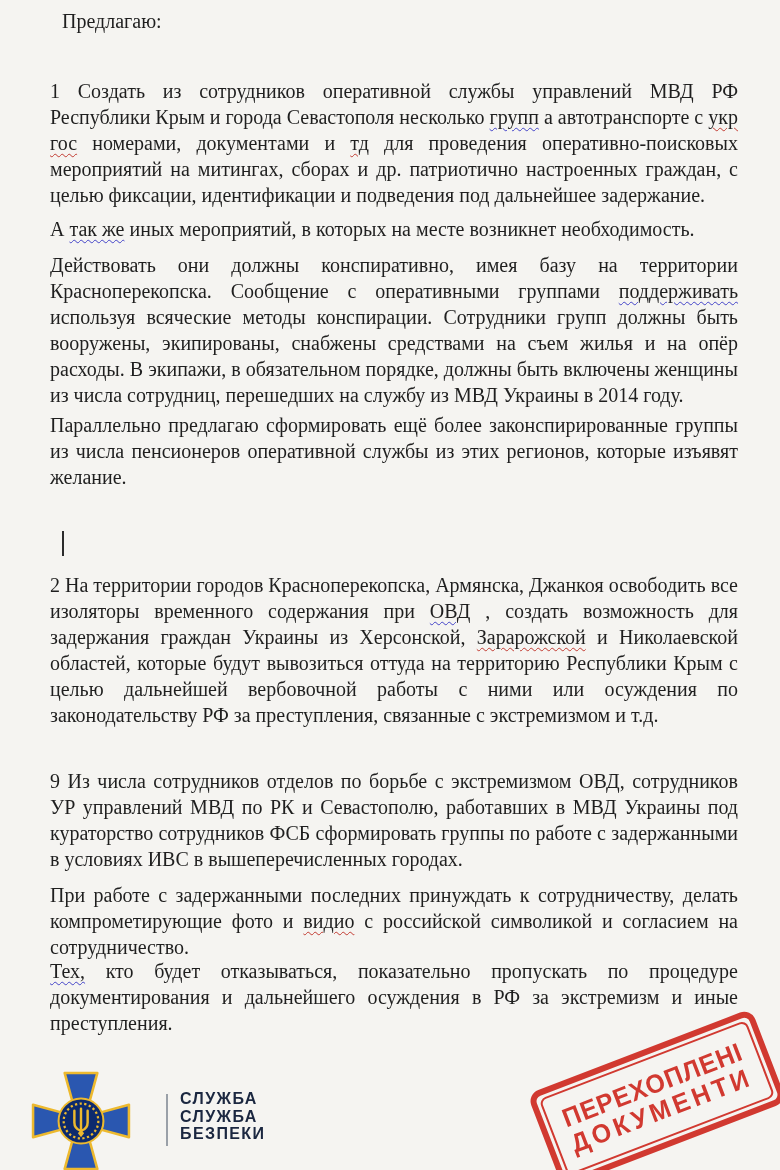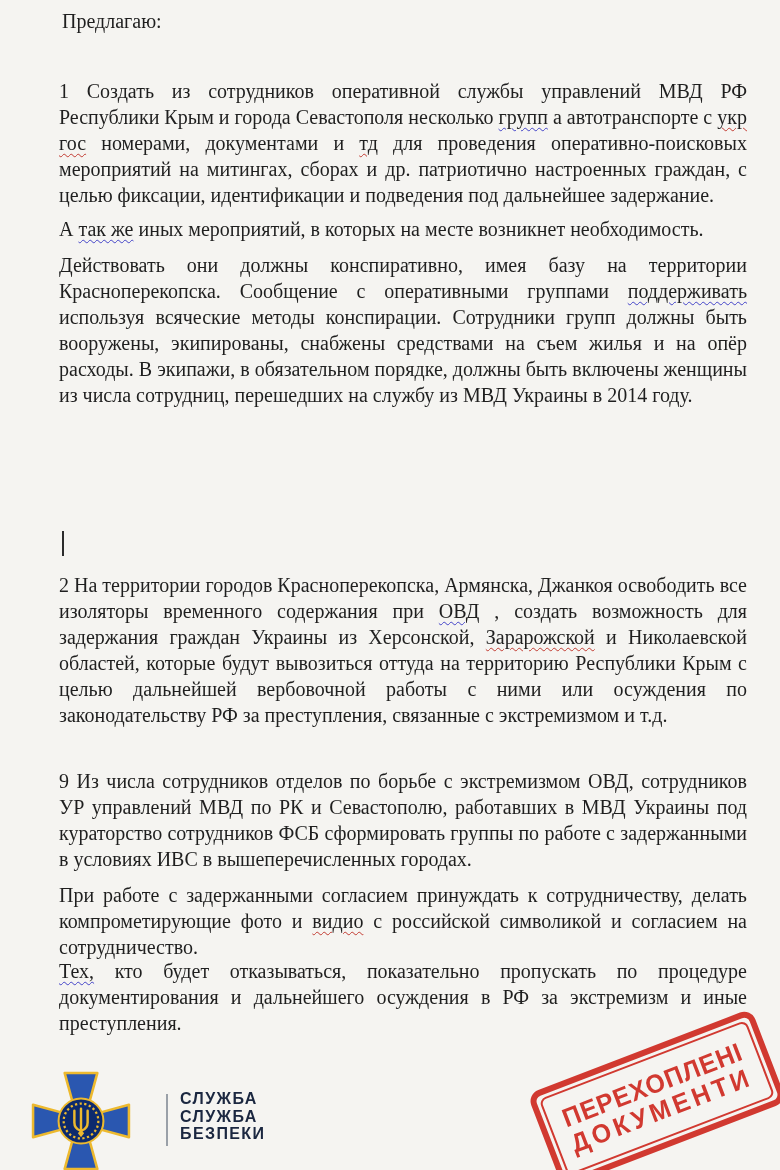--- a/index.html
+++ b/index.html
@@ -18,21 +18,21 @@
   .page{
     position:relative;width:780px;height:1170px;
     font-family:"Liberation Serif","DejaVu Serif",serif;
     color:var(--text-color);
   }
   .doc-title{
     position:absolute;left:62px;top:8px;margin:0;
     font-size:20px;font-weight:normal;line-height:26px;
   }
   .para{
-    position:absolute;left:59px;width:688px;margin:0;
+    position:absolute;left:50px;width:688px;margin:0;
     font-size:20px;line-height:26px;text-align:justify;
   }
   .p1{top:78px;} .p2{top:216px;} .p3{top:252px;} .p4{top:412px;}
   .p5{top:487px;} .p6{top:572px;} .p7{top:768px;} .p8{top:882px;} .p9{top:958px;}
   .sq-red{
     text-decoration-line:underline;text-decoration-style:wavy;
     text-decoration-color:var(--squiggle-red);
     text-decoration-thickness:1px;text-underline-offset:3px;
   }
   .sq-blue{
@@ -77,23 +77,24 @@
 </head>
 <body>
 
 <div class="page">
 
   <h1 class="doc-title">Предлагаю:</h1>
 
   <p class="para p1"><span>1 Создать из сотрудников оперативной службы управлений МВД РФ Республики Крым и города Севастополя несколько </span><span class="sq-blue">групп</span><span> а автотранспорте с </span><span class="sq-red">укр гос</span><span> номерами, документами и </span><span class="sq-red">тд</span><span> для проведения оперативно-поисковых мероприятий на митингах, сборах и др. патриотично настроенных граждан, с целью фиксации, идентификации и подведения под дальнейшее задержание.</span></p>
   <p class="para p2"><span>А </span><span class="sq-blue">так же</span><span> иных мероприятий, в которых на месте возникнет необходимость.</span></p>
   <p class="para p3"><span>Действовать они должны конспиративно, имея базу на территории Красноперекопска. Сообщение с оперативными группами </span><span class="sq-blue">поддерживать</span><span> используя всяческие методы конспирации. Сотрудники групп должны быть вооружены, экипированы, снабжены средствами на съем жилья и на опёр расходы. В экипажи, в обязательном порядке, должны быть включены женщины из числа сотрудниц, перешедших на службу из МВД Украины в 2014 году.</span></p>
+  <p class="para p4"><span>Параллельно предлагаю сформировать ещё более законспирированные группы из числа пенсионеров оперативной службы из этих регионов, которые изъявят желание.</span></p>
   <p class="para p6"><span>2 На территории городов Красноперекопска, Армянска, Джанкоя освободить все изоляторы временного содержания при </span><span class="sq-blue">ОВД</span><span> , создать возможность для задержания граждан Украины из Херсонской, </span><span class="sq-red">Зарарожской</span><span> и Николаевской областей, которые будут вывозиться оттуда на территорию Республики Крым с целью дальнейшей вербовочной работы с ними или осуждения по законодательству РФ за преступления, связанные с экстремизмом и т.д.</span></p>
   <p class="para p7"><span>9 Из числа сотрудников отделов по борьбе с экстремизмом ОВД, сотрудников УР управлений МВД по РК и Севастополю, работавших в МВД Украины под кураторство сотрудников ФСБ сформировать группы по работе с задержанными в условиях ИВС в вышеперечисленных городах.</span></p>
-  <p class="para p8"><span>При работе с задержанными согласием принуждать к сотрудничеству, делать компрометирующие фото и </span><span class="sq-red">видио</span><span> с российской символикой и согласием на сотрудничество.</span></p>
+  <p class="para p8"><span>При работе с задержанными последних принуждать к сотрудничеству, делать компрометирующие фото и </span><span class="sq-red">видио</span><span> с российской символикой и согласием на сотрудничество.</span></p>
   <p class="para p9"><span class="sq-blue">Тех,</span><span> кто будет отказываться, показательно пропускать по процедуре документирования и дальнейшего осуждения в РФ за экстремизм и иные преступления.</span></p>
 
   <div class="caret"></div>
 
   <div class="sbu-logo">
     <svg class="sbu-emblem" viewBox="0 0 100 100" xmlns="http://www.w3.org/2000/svg">
       <g stroke="var(--logo-gold)" stroke-width="2.5" fill="var(--logo-blue)" stroke-linejoin="round">
         <polygon points="34,3 66,3 57,36 43,36"></polygon>
         <polygon points="34,97 66,97 57,64 43,64"></polygon>
         <polygon points="3,34 3,66 36,57 36,43"></polygon>

